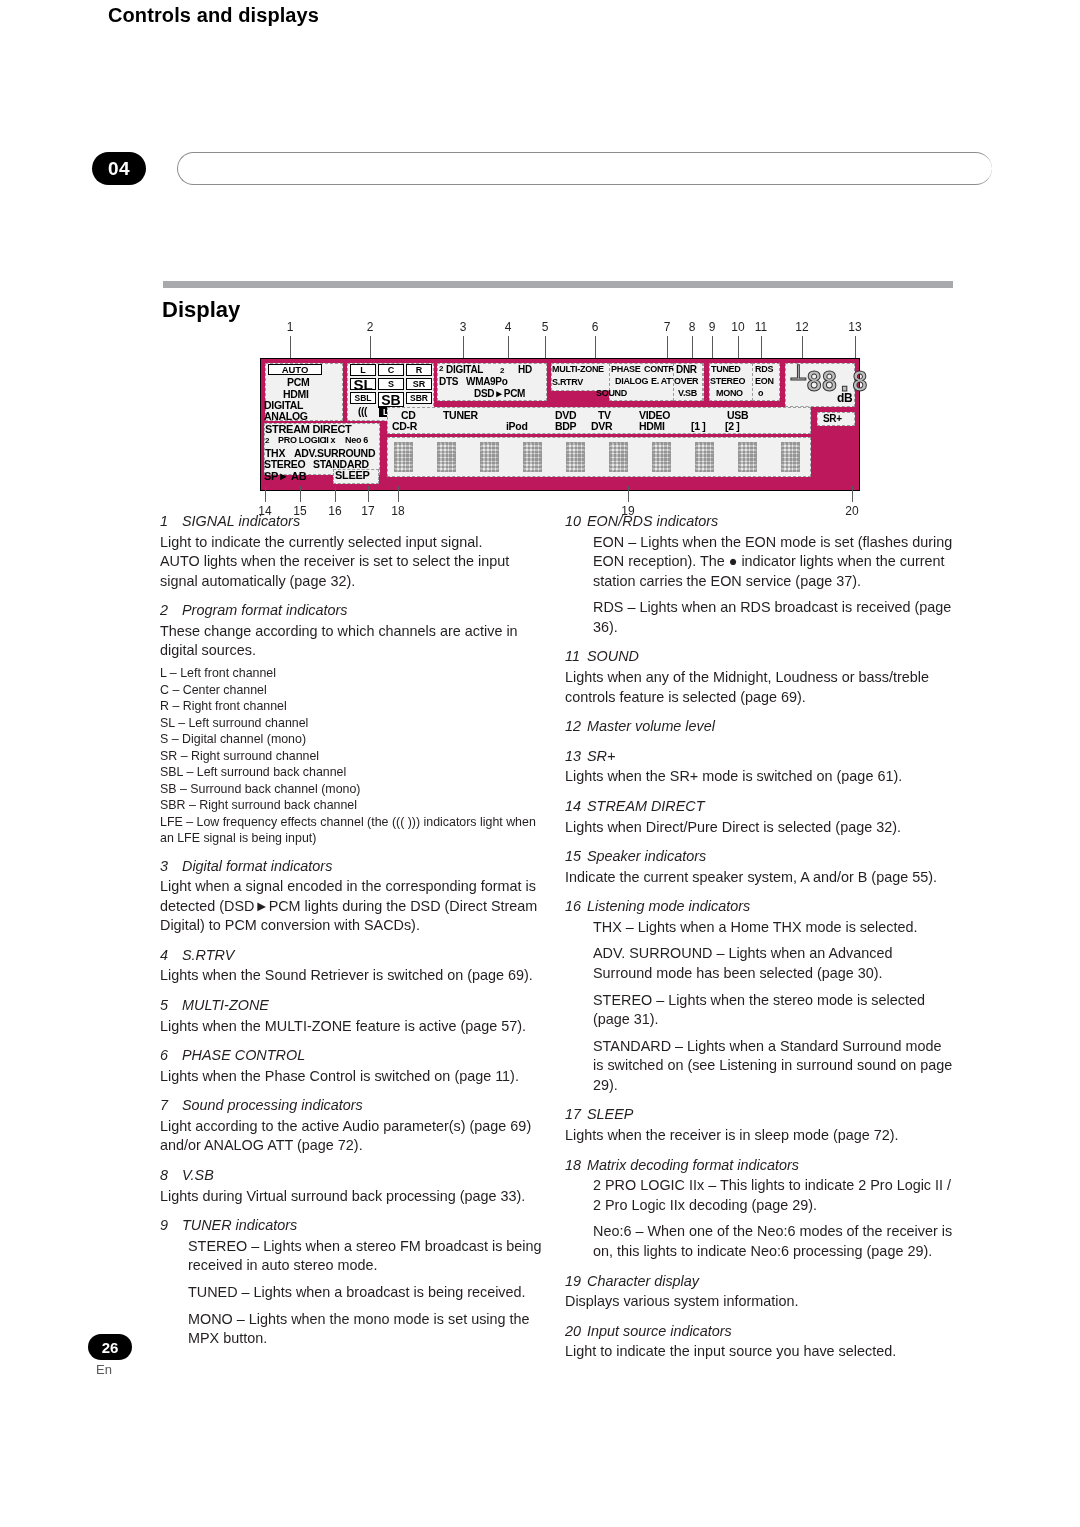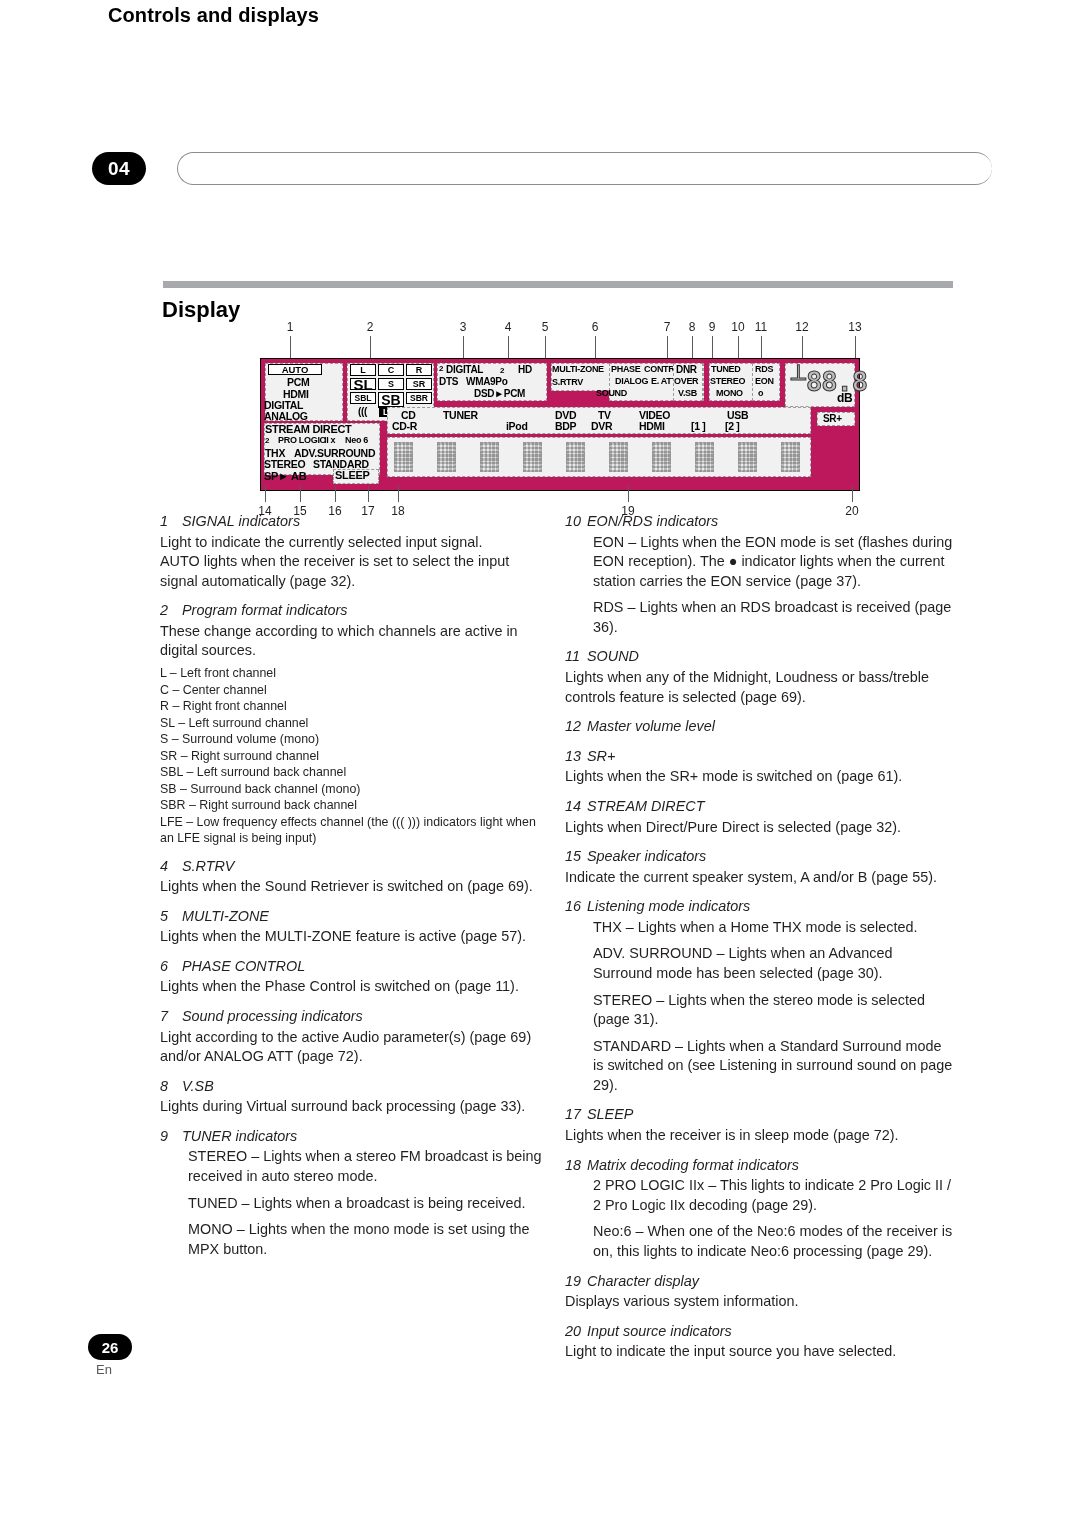--- a/index.html
+++ b/index.html
@@ -326,29 +326,35 @@
   <div class="item">
     <div class="item-head">
       <span class="n">2</span><span class="hd">Program format indicators</span>
     </div>
     <p class="para">These change according to which channels are active in digital sources.</p>
     <div class="chlist">
       <div>L – Left front channel</div>
       <div>C – Center channel</div>
       <div>R – Right front channel</div>
       <div>SL – Left surround channel</div>
-      <div>S – Surround volume (mono)</div>
+      <div>S – Digital channel (mono)</div>
       <div>SR – Right surround channel</div>
       <div>SBL – Left surround back channel</div>
       <div>SB – Surround back channel (mono)</div>
       <div>SBR – Right surround back channel</div>
       <div>LFE – Low frequency effects channel (the ((( ))) indicators light when an LFE signal is being input)</div>
     </div>
   </div>
 
+  <div class="item">
+    <div class="item-head">
+      <span class="n">3</span><span class="hd">Digital format indicators</span>
+    </div>
+    <p class="para">Light when a signal encoded in the corresponding format is detected (DSD►PCM lights during the DSD (Direct Stream Digital) to PCM conversion with SACDs).</p>
+  </div>
 
   <div class="item">
     <div class="item-head">
       <span class="n">4</span><span class="hd">S.RTRV</span>
     </div>
     <p class="para">Lights when the Sound Retriever is switched on (page 69).</p>
   </div>
 
   <div class="item">
     <div class="item-head">

